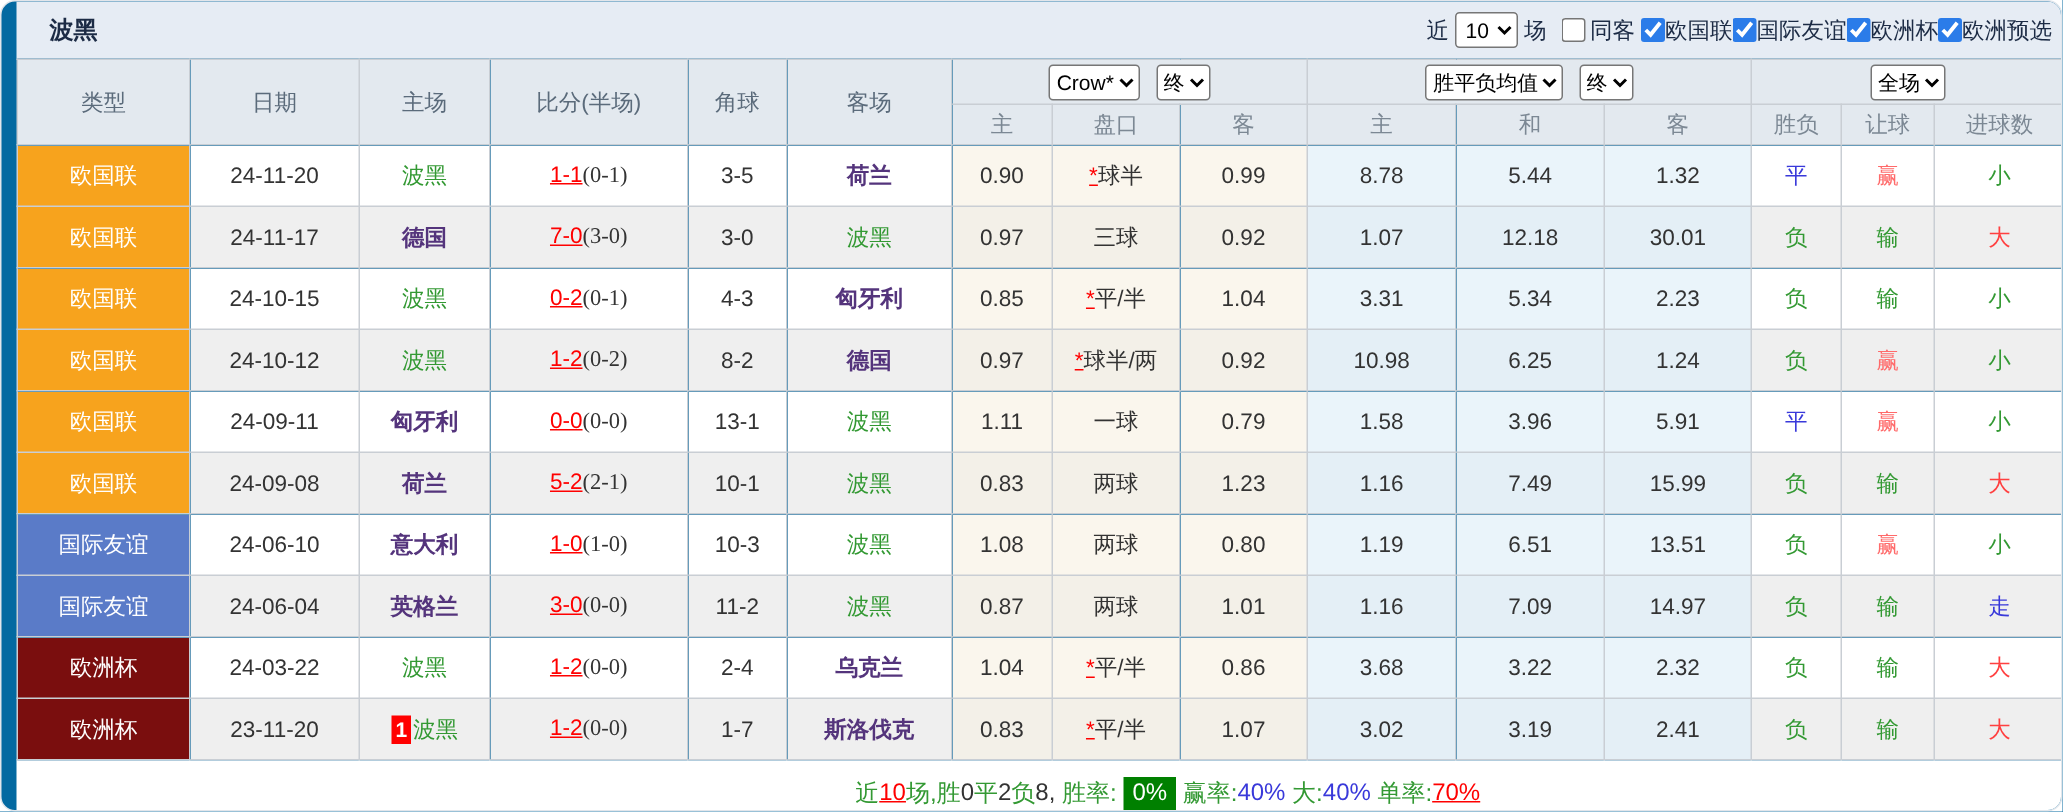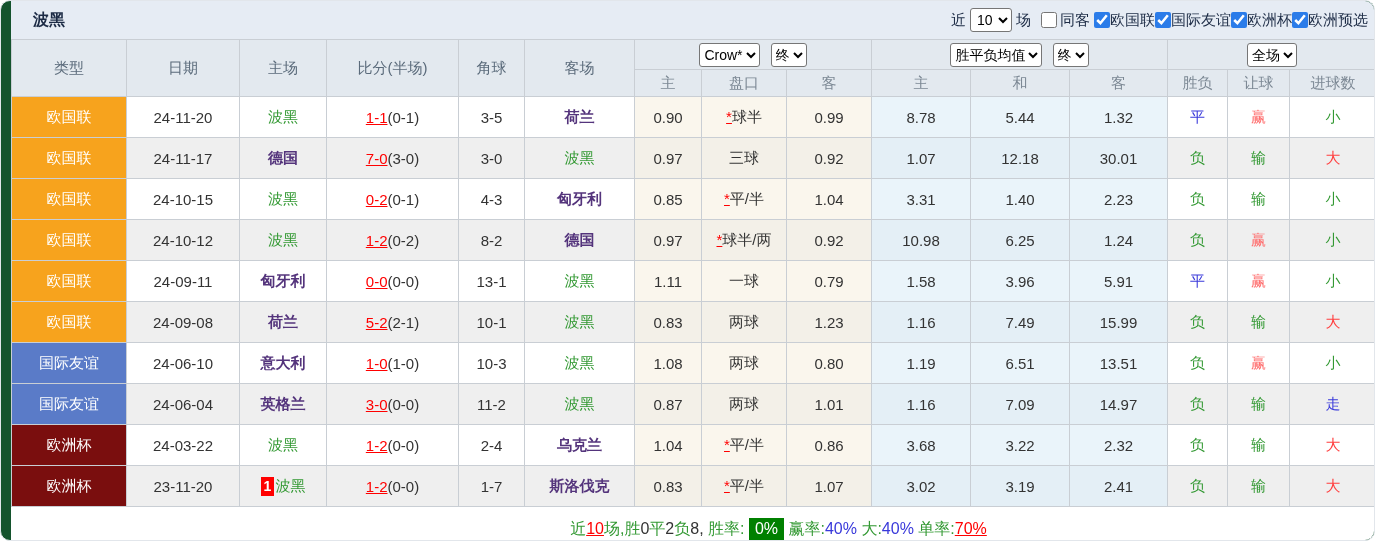--- a/index.html
+++ b/index.html
@@ -1,18 +1,18 @@
 <!DOCTYPE html>
 <html><head>
 <meta charset="utf-8">
 <style>
   * { margin:0; padding:0; box-sizing:border-box; }
   body { background:#fff; font-family:"Liberation Sans","DejaVu Sans",sans-serif; }
   .widget{
-    width:1375px; height:541px; background:#14532d;
+    width:1375px; height:541px; background:#0369a1;
     border:1px solid #e2e6eb; border-radius:10px; overflow:hidden;
   }
   .inner{ margin-left:10px; width:1365px; }
 
   
   .topbar{
     height:38px; background:#e6ecf4; display:flex; align-items:center;
     padding:0 8px 0 22px; color:#1c2b45; font-size:15px;
   }
   .topbar .title{ font-weight:bold; font-size:16px; }
@@ -45,21 +45,21 @@
   .lg-orange{ background:#f7a31d; }
   .lg-blue{ background:#5a7bc8; }
   .lg-maroon{ background:#7a0e0e; }
   .t-green{ color:#339933; }
   .t-purple{ color:#54347c;font-weight:bold; }
   .t-red{ color:#ff0000;text-decoration:underline; }
   .t-lightred{ color:#ff6a6a; }
   .t-red2{ color:#ff4040; }
   .t-blue{ color:#3939da; }
   .t-dark{ color:#333; }
-  .half{ color:#333; }
+  .half{ color:#333;font-family:Liberation Serif, serif; }
   .rank{
     display:inline-block; background:#ff0000; color:#fff; font-weight:bold;
     padding:0 3px; margin-right:1px; font-size:14px; line-height:19px;
   }
   .rank:empty{ display:none; }
   td.teamcell{ cursor:pointer; }
 
   
   .summary{
     height:44px; display:flex; align-items:center; justify-content:center;
@@ -225,21 +225,21 @@
     <td class="plain">4-3</td>
     <td class="plain teamcell">
       <span class="t-purple">匈牙利</span>
     </td>
     <td class="odds">0.85</td>
     <td class="odds">
       <span class="t-red">*</span><span>平/半</span>
     </td>
     <td class="odds">1.04</td>
     <td class="avg">3.31</td>
-    <td class="avg">1.40</td>
+    <td class="avg">5.34</td>
     <td class="avg">2.23</td>
     <td class="plain t-green">负</td>
     <td class="plain t-green">输</td>
     <td class="plain t-green">小</td>
   </tr>
 
   <tr>
     <td class="league lg-orange">欧国联</td>
     <td class="plain">24-10-12</td>
     <td class="plain teamcell">

